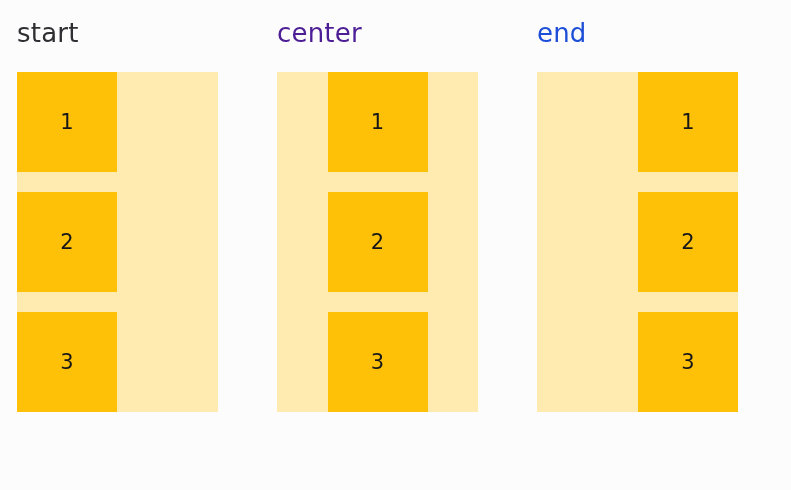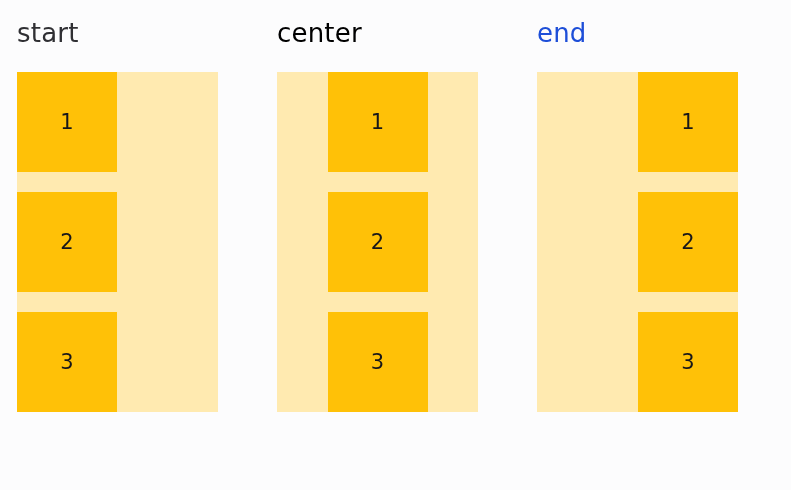--- a/index.html
+++ b/index.html
@@ -78,21 +78,21 @@
   <div class="demo-column" id="col-0" style="left:17px;">
     <div class="demo-label" style="color: rgb(47, 47, 51);">start</div>
     <div class="flex-container align-start" style="align-items: flex-start; background: rgb(255, 234, 176);">
       <div class="flex-item" style="background: rgb(255, 193, 7); color: rgb(23, 23, 26);">1</div>
       <div class="flex-item" style="background: rgb(255, 193, 7); color: rgb(23, 23, 26);">2</div>
       <div class="flex-item" style="background: rgb(255, 193, 7); color: rgb(23, 23, 26);">3</div>
     </div>
   </div>
 
   <div class="demo-column" id="col-1" style="left:277px;">
-    <div class="demo-label" style="color: #000000; text-align: center;">center</div>
+    <div class="demo-label" style="color: #4c1d95; text-align: center;">center</div>
     <div class="flex-container align-center" style="align-items: center; background: rgb(255, 234, 176);">
       <div class="flex-item" style="background: rgb(255, 193, 7); color: rgb(23, 23, 26);">1</div>
       <div class="flex-item" style="background: rgb(255, 193, 7); color: rgb(23, 23, 26);">2</div>
       <div class="flex-item" style="background: rgb(255, 193, 7); color: rgb(23, 23, 26);">3</div>
     </div>
   </div>
 
   <div class="demo-column" id="col-2" style="left:537px;">
     <div class="demo-label" style="color: #1d4ed8;">end</div>
     <div class="flex-container align-end" style="align-items: flex-end; background: rgb(255, 234, 176);">

